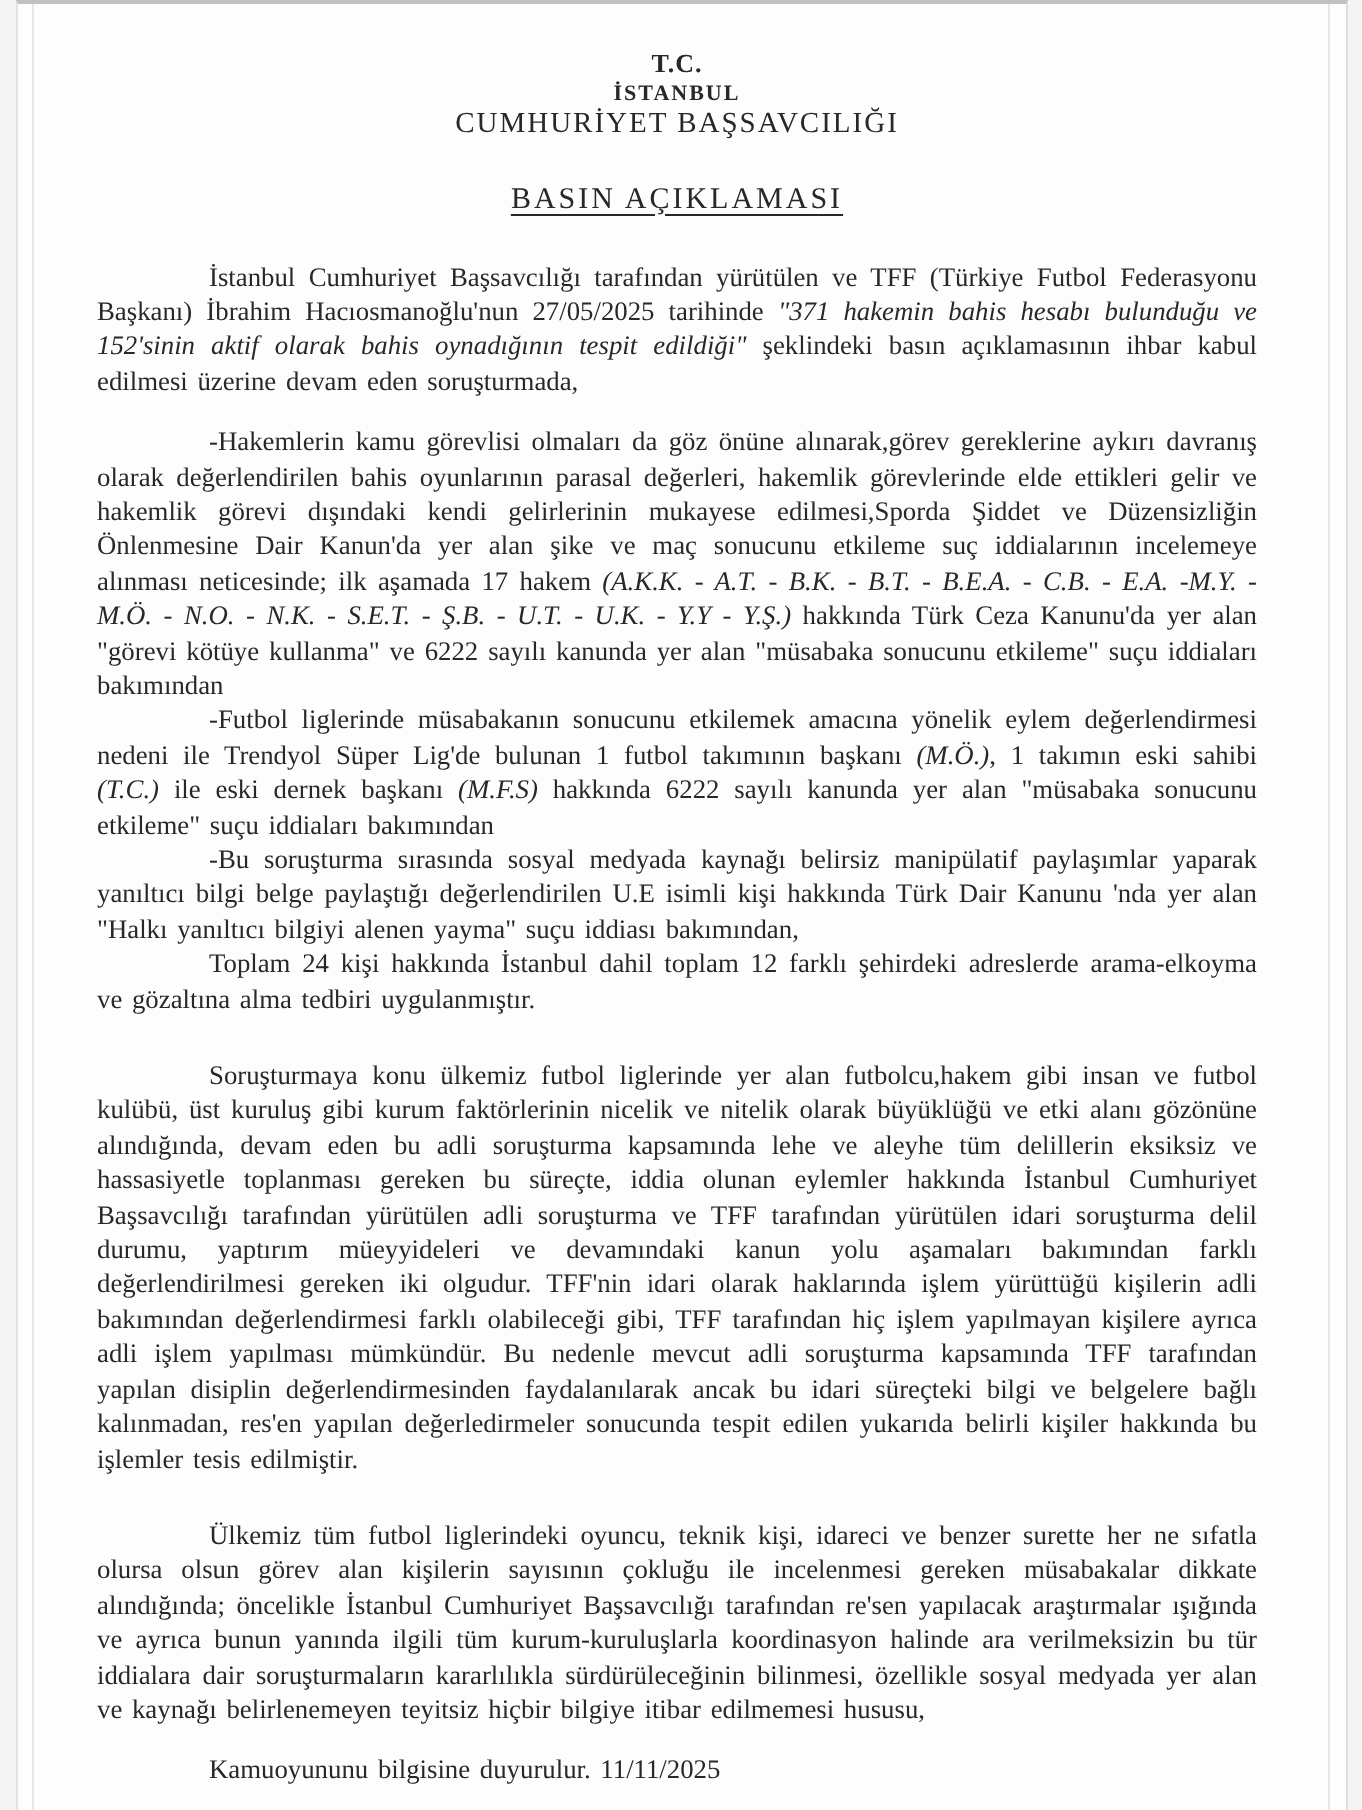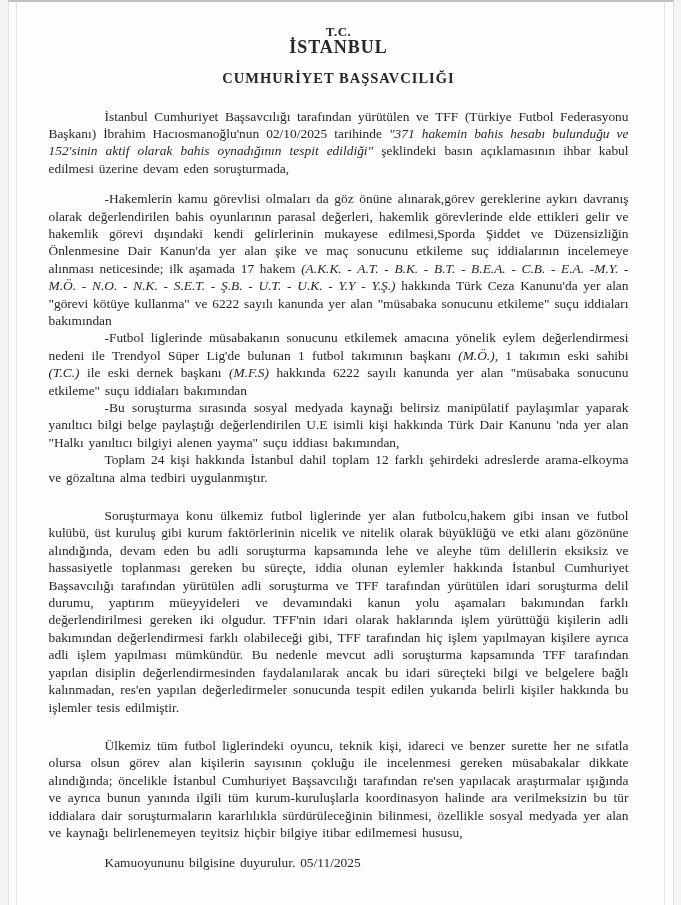--- a/index.html
+++ b/index.html
@@ -40,28 +40,27 @@
     text-align: center;
     line-height: 15.5px;
   }
   .letterhead .lh1 {
     font-weight: bold;
     font-size: 13px;
     letter-spacing: 0.5px;
   }
   .letterhead .lh2 {
     font-weight: bold;
-    font-size: 18px;
+    font-size: 11px;
     letter-spacing: 1px;
   }
   .letterhead .lh3 {
-    font-weight: bold;
+    font-weight: normal;
     font-size: 14.5px;
     letter-spacing: 1px;
-    margin-top: 16px;
   }
   .doc-title {
     text-align: center;
     margin-top: 21px;
     font-size: 15px;
     letter-spacing: 1.5px;
   }
   .doc-title span {
     text-decoration: underline;
     text-underline-offset: 3px;
@@ -87,25 +86,28 @@
 <body>
 
 <div class="page">
 
   <div class="letterhead">
     <div class="lh1">T.C.</div>
     <div class="lh2">İSTANBUL</div>
     <div class="lh3">CUMHURİYET BAŞSAVCILIĞI</div>
   </div>
 
+  <div class="doc-title">
+    <span>BASIN AÇIKLAMASI</span>
+  </div>
 
   <div class="body-text">
-    <p class="gap-lg"><span>İstanbul Cumhuriyet Başsavcılığı tarafından yürütülen ve TFF (Türkiye Futbol Federasyonu Başkanı) İbrahim Hacıosmanoğlu'nun 02/10/2025 tarihinde </span><em>"371 hakemin bahis hesabı bulunduğu ve 152'sinin aktif olarak bahis oynadığının tespit edildiği"</em><span> şeklindeki basın açıklamasının ihbar kabul edilmesi üzerine devam eden soruşturmada,</span></p>
+    <p class="gap-lg"><span>İstanbul Cumhuriyet Başsavcılığı tarafından yürütülen ve TFF (Türkiye Futbol Federasyonu Başkanı) İbrahim Hacıosmanoğlu'nun 27/05/2025 tarihinde </span><em>"371 hakemin bahis hesabı bulunduğu ve 152'sinin aktif olarak bahis oynadığının tespit edildiği"</em><span> şeklindeki basın açıklamasının ihbar kabul edilmesi üzerine devam eden soruşturmada,</span></p>
     <p class="gap-sm"><span>-Hakemlerin kamu görevlisi olmaları da göz önüne alınarak,görev gereklerine aykırı davranış olarak değerlendirilen  bahis oyunlarının parasal değerleri, hakemlik görevlerinde elde ettikleri gelir ve hakemlik görevi dışındaki kendi gelirlerinin mukayese edilmesi,Sporda Şiddet ve Düzensizliğin Önlenmesine Dair Kanun'da yer alan  şike ve maç sonucunu etkileme suç iddialarının incelemeye alınması neticesinde;  ilk aşamada 17 hakem </span><em>(A.K.K. - A.T. - B.K. - B.T. - B.E.A. - C.B. - E.A. -M.Y. - M.Ö. -  N.O. - N.K. - S.E.T. - Ş.B. - U.T. - U.K. - Y.Y - Y.Ş.)</em><span> hakkında Türk Ceza Kanunu'da yer alan "görevi kötüye kullanma" ve 6222 sayılı kanunda yer alan "müsabaka sonucunu etkileme"  suçu iddiaları bakımından</span></p>
     <p><span>-Futbol liglerinde müsabakanın  sonucunu etkilemek amacına yönelik eylem değerlendirmesi nedeni ile  Trendyol Süper Lig'de bulunan 1 futbol takımının başkanı </span><em>(M.Ö.)</em><span>, 1 takımın eski  sahibi </span><em>(T.C.)</em><span> ile eski dernek başkanı </span><em>(M.F.S)</em><span> hakkında  6222 sayılı kanunda yer alan "müsabaka sonucunu etkileme" suçu iddiaları bakımından</span></p>
     <p><span>-Bu soruşturma sırasında sosyal medyada kaynağı belirsiz manipülatif paylaşımlar yaparak yanıltıcı bilgi belge paylaştığı değerlendirilen U.E isimli kişi  hakkında  Türk Dair Kanunu 'nda yer alan "Halkı yanıltıcı bilgiyi alenen yayma" suçu iddiası bakımından,</span></p>
     <p><span>Toplam 24 kişi hakkında İstanbul dahil toplam 12 farklı şehirdeki adreslerde arama-elkoyma ve gözaltına alma tedbiri uygulanmıştır.</span></p>
     <p class="gap-lg"><span>Soruşturmaya konu ülkemiz futbol liglerinde yer alan futbolcu,hakem gibi insan ve futbol kulübü, üst kuruluş gibi kurum faktörlerinin nicelik ve nitelik olarak büyüklüğü ve etki alanı gözönüne alındığında, devam eden bu adli soruşturma kapsamında lehe ve aleyhe tüm delillerin eksiksiz ve hassasiyetle toplanması gereken bu süreçte, iddia olunan eylemler hakkında İstanbul Cumhuriyet Başsavcılığı tarafından yürütülen adli soruşturma ve TFF tarafından yürütülen idari soruşturma delil durumu, yaptırım müeyyideleri ve devamındaki kanun yolu aşamaları bakımından farklı değerlendirilmesi gereken iki olgudur. TFF'nin idari olarak haklarında işlem yürüttüğü kişilerin adli bakımından değerlendirmesi farklı olabileceği gibi, TFF tarafından hiç işlem yapılmayan kişilere  ayrıca adli  işlem yapılması mümkündür. Bu nedenle mevcut  adli soruşturma kapsamında TFF tarafından yapılan disiplin değerlendirmesinden faydalanılarak ancak bu idari süreçteki bilgi ve belgelere bağlı kalınmadan, res'en yapılan  değerledirmeler sonucunda tespit edilen  yukarıda belirli kişiler hakkında bu işlemler tesis edilmiştir.</span></p>
     <p class="gap-lg"><span>Ülkemiz tüm futbol liglerindeki  oyuncu, teknik kişi, idareci ve benzer surette her ne sıfatla olursa olsun görev alan kişilerin sayısının çokluğu ile incelenmesi gereken müsabakalar dikkate alındığında; öncelikle İstanbul Cumhuriyet Başsavcılığı tarafından re'sen yapılacak araştırmalar ışığında ve ayrıca bunun yanında ilgili tüm kurum-kuruluşlarla koordinasyon halinde  ara verilmeksizin bu  tür iddialara dair soruşturmaların kararlılıkla sürdürüleceğinin bilinmesi, özellikle sosyal medyada yer alan ve kaynağı belirlenemeyen teyitsiz hiçbir bilgiye itibar edilmemesi hususu,</span></p>
-    <p class="gap-sm closing">Kamuoyununu bilgisine duyurulur. 05/11/2025</p>
+    <p class="gap-sm closing">Kamuoyununu bilgisine duyurulur. 11/11/2025</p>
   </div>
 
 </div>
 
 </body></html>

